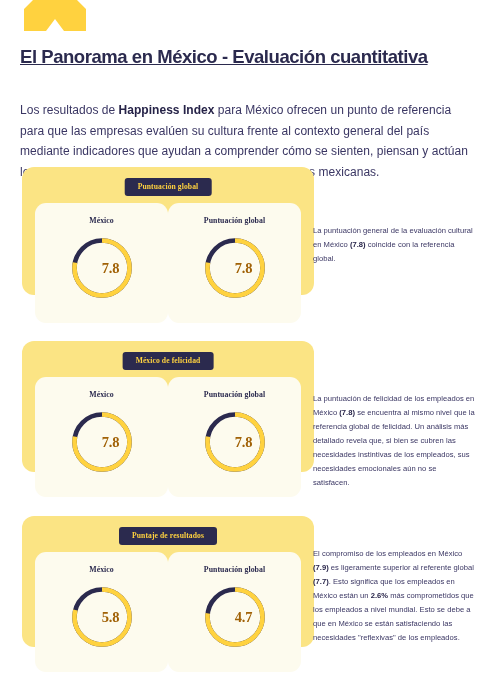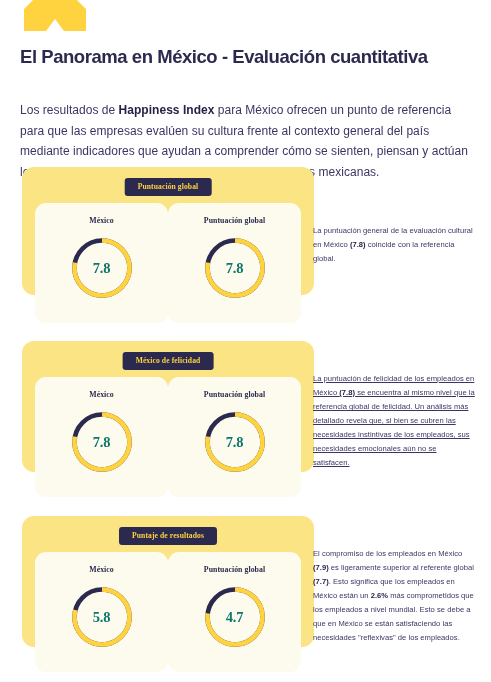--- a/index.html
+++ b/index.html
@@ -30,20 +30,21 @@
   .page-title {
     position: absolute;
     left: 20px;
     top: 46px;
     width: 460px;
     font-size: 18.5px;
     font-weight: bold;
     letter-spacing: -0.45px;
     color: #2B2A4E;
     line-height: 1.15;
+    text-decoration: underline;
   }
   .intro {
     position: absolute;
     left: 20px;
     top: 92px;
     width: 455px;
     font-size: 12px;
     line-height: 1.72;
     color: #3A3663;
     letter-spacing: 0.03px;
@@ -109,30 +110,30 @@
     position: relative;
     width: 68px;
     height: 68px;
   }
   .donut svg {
     display: block;
     transform: rotate(-90deg);
   }
   .donut-value {
     position: absolute;
-    left: 0;
+    left: 9px;
     top: 0;
     width: 68px;
     height: 68px;
     display: flex;
     align-items: center;
     justify-content: center;
     font-size: 14.5px;
     font-weight: bold;
-    color: #0f766e;
+    color: #a16207;
     letter-spacing: -0.2px;
   }
 
   
   .note {
     position: absolute;
     left: 313px;
     width: 162px;
     font-size: 7.6px;
     line-height: 1.85;
@@ -204,21 +205,21 @@
             <div class="donut">
               <svg width="68" height="68" viewBox="0 0 68 68">
                 <circle cx="34" cy="34" r="27.5" fill="none" stroke="#2B2A4E" stroke-width="4.6"></circle>
                 <circle cx="34" cy="34" r="27.5" fill="none" stroke="#FFD23F" stroke-width="4.6" stroke-linecap="butt" stroke-dasharray="134.77432483900213 38.01327110843649"></circle>
               </svg>
               <div class="donut-value">7.8</div>
             </div>
           </div>
         </div>
       </div>
-      <div class="note" style="top: 372px; text-decoration: underline;"><span>La puntuación de felicidad de los empleados en México </span><b>(7.8)</b><span> se encuentra al mismo nivel que la referencia global de felicidad. Un análisis más detallado revela que, si bien se cubren las necesidades instintivas de los empleados, sus necesidades emocionales aún no se satisfacen.</span></div>
+      <div class="note" style="top: 392px;"><span>La puntuación de felicidad de los empleados en México </span><b>(7.8)</b><span> se encuentra al mismo nivel que la referencia global de felicidad. Un análisis más detallado revela que, si bien se cubren las necesidades instintivas de los empleados, sus necesidades emocionales aún no se satisfacen.</span></div>
     </div>
     <div class="section">
       <div class="yellow-card" style="top: 516px; height: 131px;">
         <div class="badge">Puntaje de resultados</div>
         <div class="tiles">
           <div class="tile">
             <div class="tile-label">México</div>
             <div class="donut">
               <svg width="68" height="68" viewBox="0 0 68 68">
                 <circle cx="34" cy="34" r="27.5" fill="none" stroke="#2B2A4E" stroke-width="4.6"></circle>

